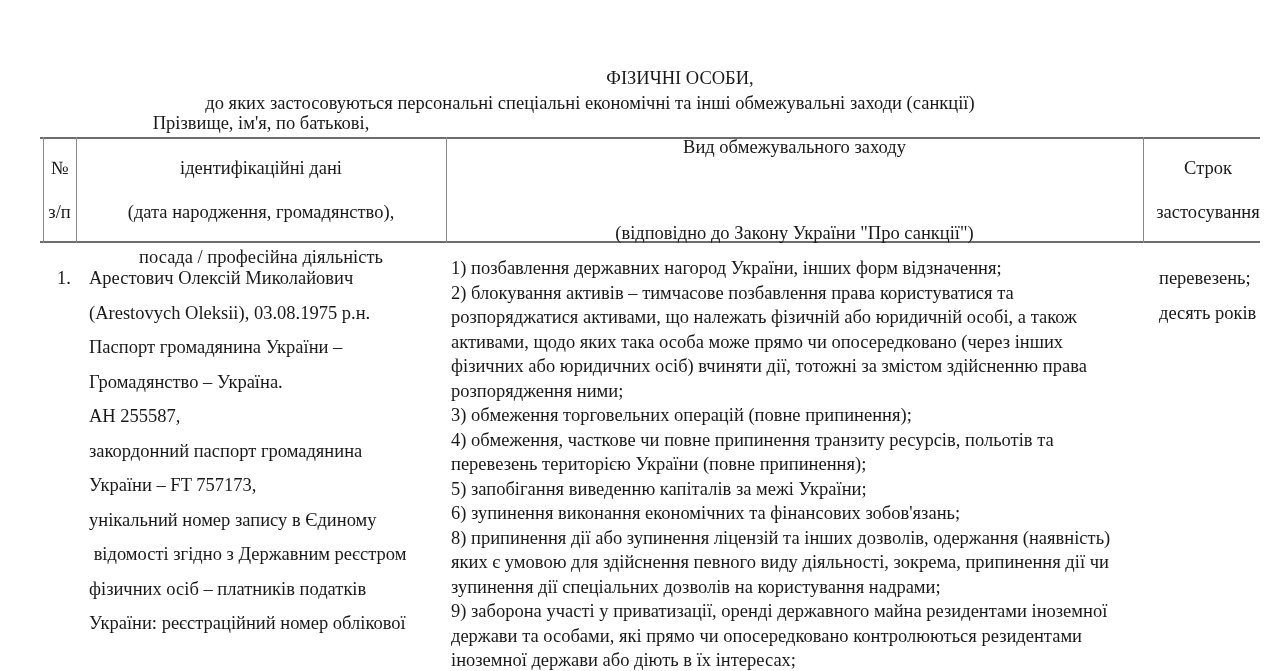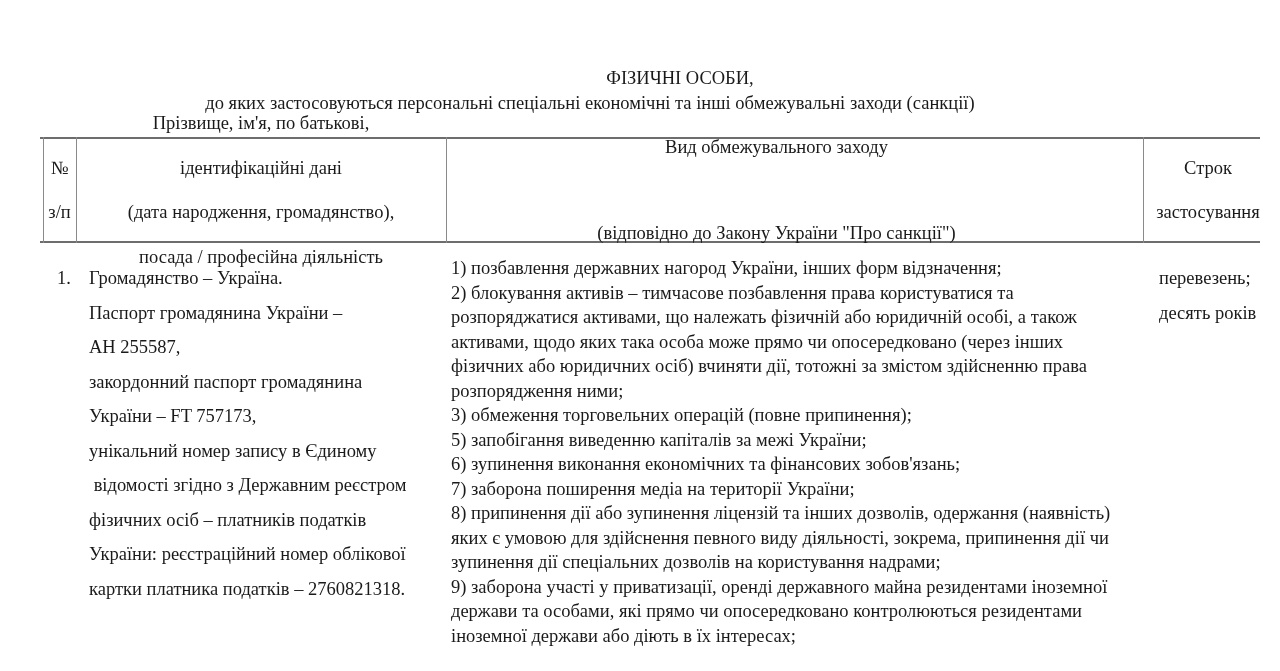--- a/index.html
+++ b/index.html
@@ -72,54 +72,55 @@
     <div>з/п</div>
   </div>
 
   <div class="hcell" style="left:36px; width:370px;">
     <div>Прізвище, ім'я, по батькові,</div>
     <div>ідентифікаційні дані</div>
     <div>(дата народження, громадянство),</div>
     <div>посада / професійна діяльність</div>
   </div>
 
-  <div class="hcell" style="left:388px; width:697px;gap:41px;">
+  <div class="hcell" style="left:406px; width:697px;gap:41px;">
     <div>Вид обмежувального заходу</div>
     <div>(відповідно до Закону України "Про санкції")</div>
   </div>
 
   <div class="hcell" style="left:1103px; width:130px;">
     <div>Строк</div>
     <div>застосування</div>
   </div>
 
   <div class="bodycell" style="left:7px; top:216px; width:28px;">
     <div class="line">1.</div>
   </div>
 
   <div class="bodycell" style="left:39px; top:216px; width:372px;">
+    <div class="line">Арестович Олексій Миколайович</div>
+    <div class="line">(Arestovych Oleksii), 03.08.1975 р.н.</div>
+    <div class="line">Паспорт громадянина України –</div>
     <div class="line">Громадянство – Україна.</div>
-    <div class="line">Паспорт громадянина України –</div>
     <div class="line">АН 255587,</div>
     <div class="line">закордонний паспорт громадянина</div>
     <div class="line">України – FT 757173,</div>
     <div class="line">унікальний номер запису в Єдиному</div>
     <div class="line"> відомості згідно з Державним реєстром</div>
     <div class="line">фізичних осіб – платників податків</div>
     <div class="line">України: реєстраційний номер облікової</div>
-    <div class="line">картки платника податків – 2760821318.</div>
   </div>
 
   <div class="bodycell measures" style="left:411px; top:216px; width:686px;">
     <p>1) позбавлення державних нагород України, інших форм відзначення;</p>
     <p>2) блокування активів – тимчасове позбавлення права користуватися та розпоряджатися активами, що належать фізичній або юридичній особі, а також активами, щодо яких така особа може прямо чи опосередковано (через інших фізичних або юридичних осіб) вчиняти дії, тотожні за змістом здійсненню права розпорядження ними;</p>
     <p>3) обмеження торговельних операцій (повне припинення);</p>
+    <p>4) обмеження, часткове чи повне припинення транзиту ресурсів, польотів та перевезень територією України (повне припинення);</p>
     <p>5) запобігання виведенню капіталів за межі України;</p>
     <p>6) зупинення виконання економічних та фінансових зобов'язань;</p>
-    <p>7) заборона поширення медіа на території України;</p>
     <p>8) припинення дії або зупинення ліцензій та інших дозволів, одержання (наявність) яких є умовою для здійснення певного виду діяльності, зокрема, припинення дії чи зупинення дії спеціальних дозволів на користування надрами;</p>
     <p>9) заборона участі у приватизації, оренді державного майна резидентами іноземної держави та особами, які прямо чи опосередковано контролюються резидентами іноземної держави або діють в їх інтересах;</p>
   </div>
 
   <div class="bodycell" style="left:1109px; top:216px; width:165px;">
     <div class="line">перевезень;</div>
     <div class="line">десять років</div>
   </div>
 
 </div>

